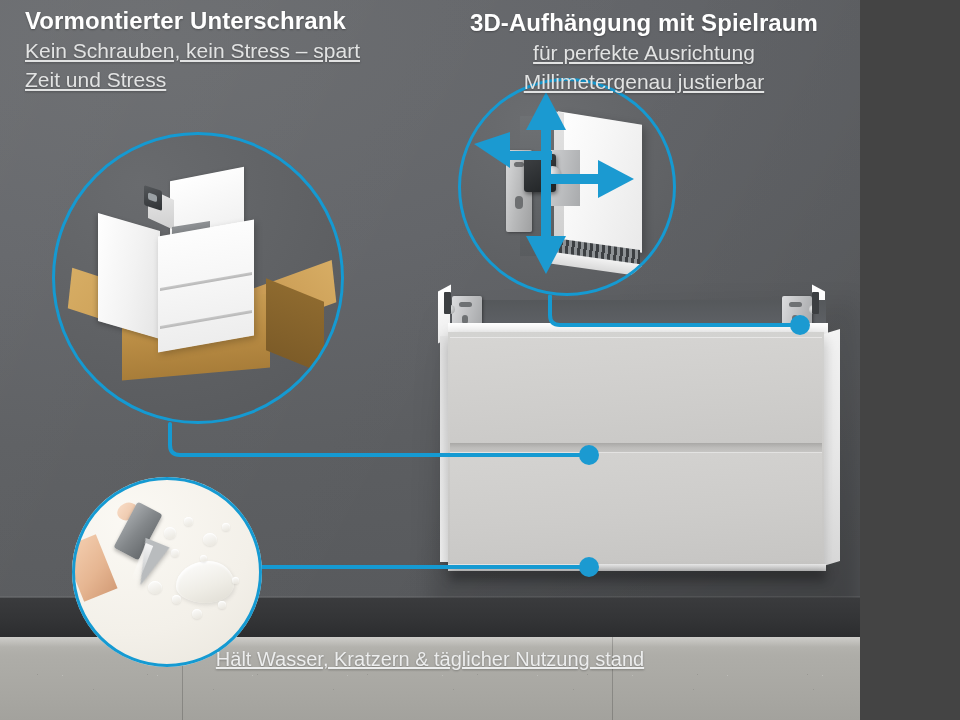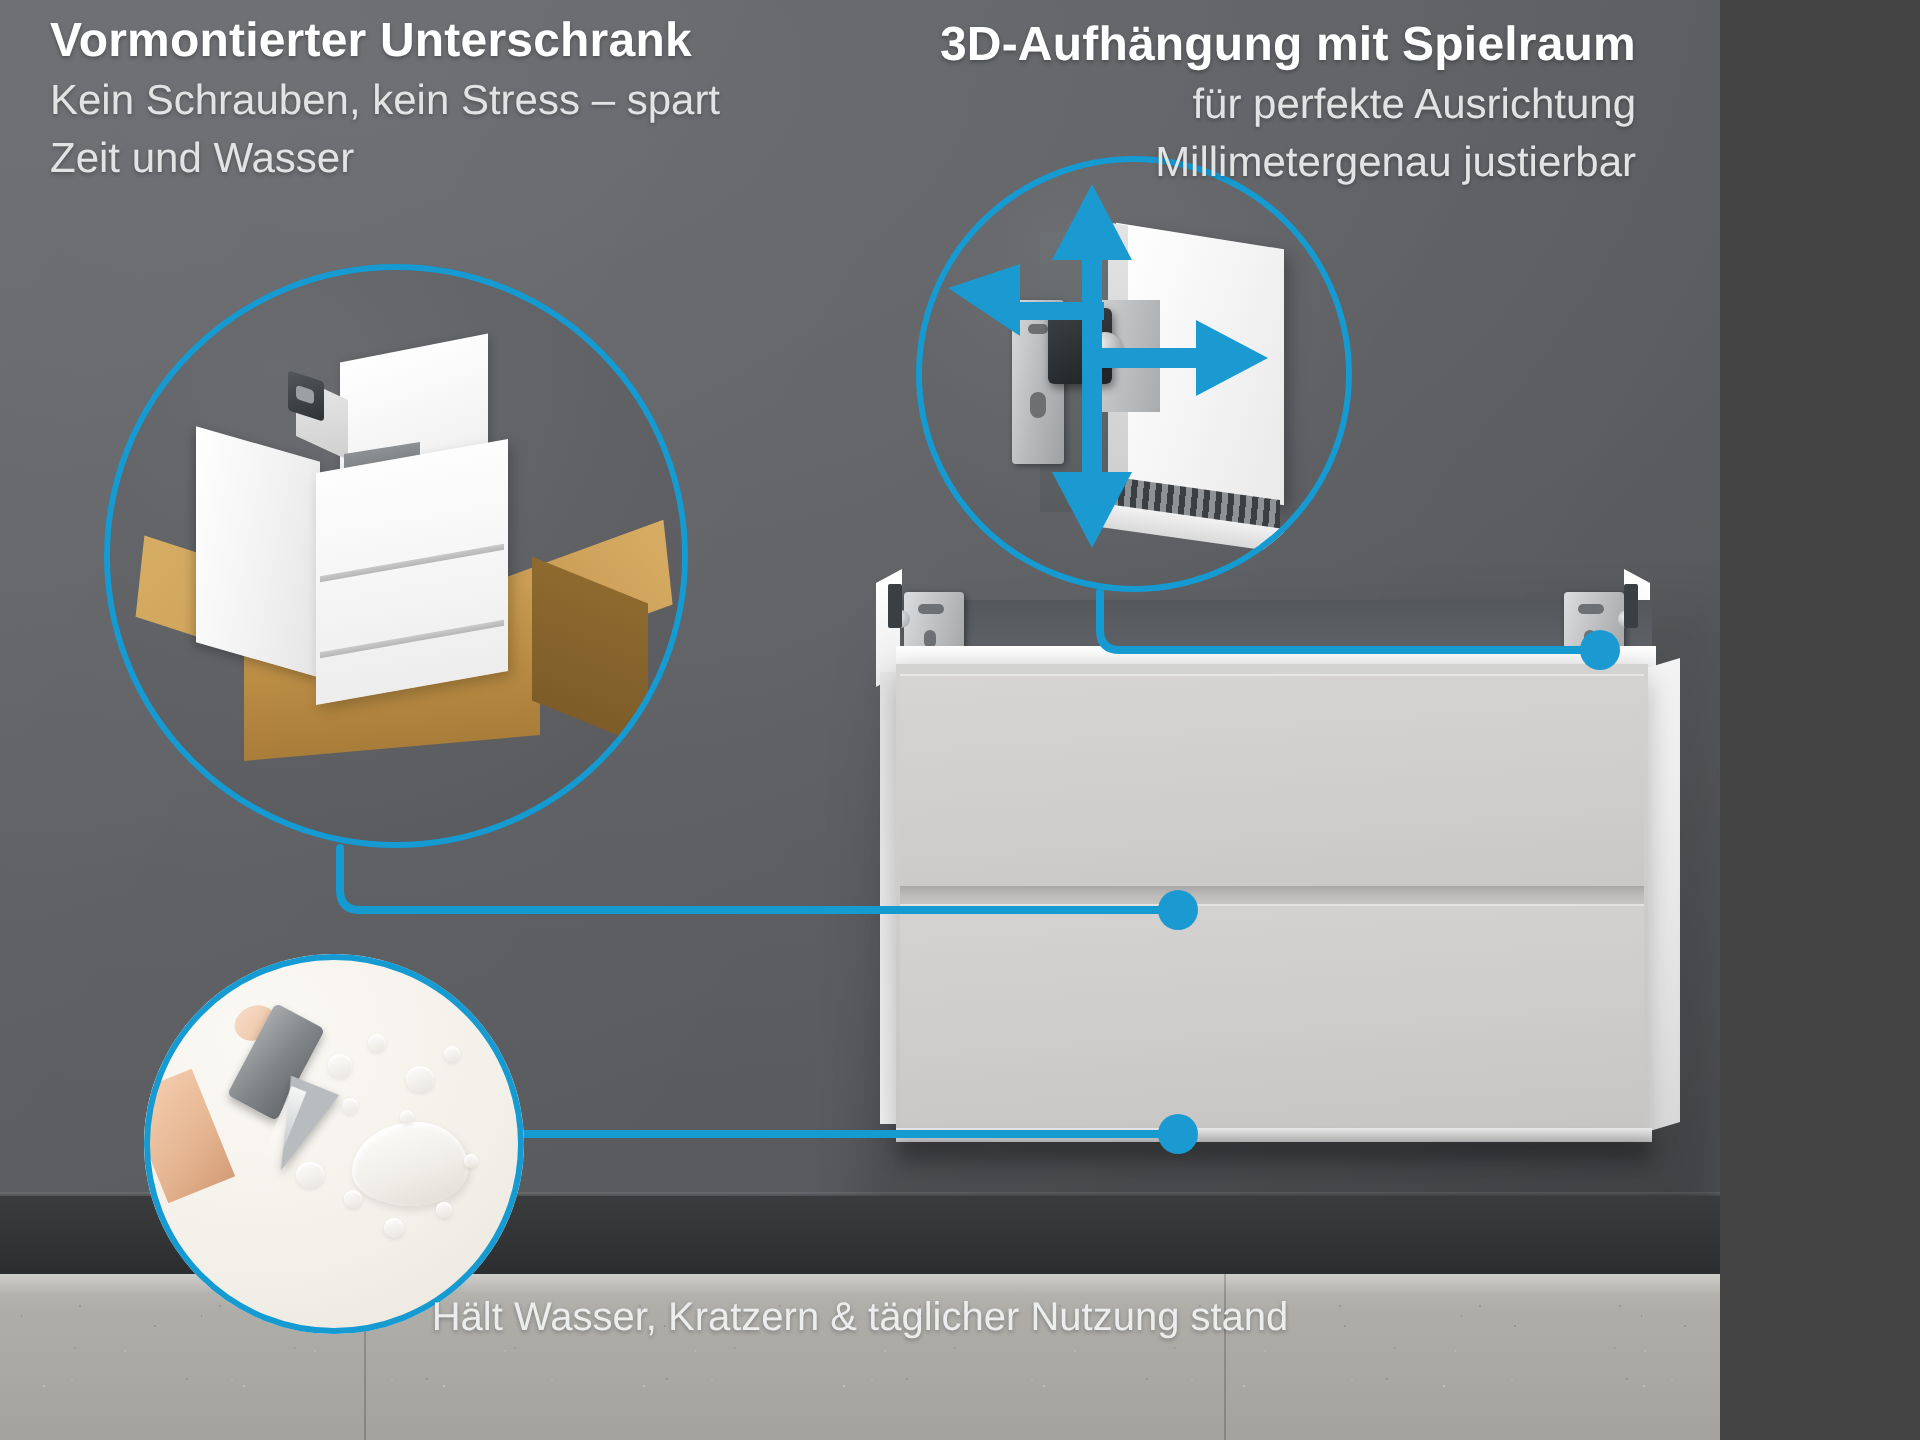--- a/index.html
+++ b/index.html
@@ -70,23 +70,24 @@
   
   .txtblock{position:absolute;}
   .t-title{
     font-size:24px;font-weight:bold;color:#ffffff;letter-spacing:.1px;
     line-height:30px;white-space:nowrap;
     text-shadow:0 1px 2px rgba(0,0,0,.30);
   }
   .t-sub{
     font-size:21px;color:#e2e3e3;line-height:29px;font-weight:normal;
     text-shadow:0 1px 2px rgba(0,0,0,.28);
+    text-decoration:underline;
   }
   #tl{left:25px;top:6px;text-align:left;}
-  #tr{right:42px;top:8px;text-align:right;}
+  #tr{right:42px;top:8px;text-align:center;}
   #tb{left:0;right:0;top:645px;text-align:center;}
   #tb .t-title{font-size:23px;}
   #tb .t-sub{font-size:20px;color:#eceded;}
 
   
   #links{position:absolute;left:0;top:0;width:960px;height:720px;pointer-events:none;}
 
   
   .bubble{
     position:absolute;border-radius:50%;overflow:hidden;
@@ -472,21 +473,21 @@
     <div class="nail"></div>
     <div class="blade-grip"></div>
     <div class="blade-tip"></div>
     <div class="blade-shine"></div>
   </div>
   <div class="bubble-ring" id="b3r"></div>
 
   <div class="txtblock" id="tl">
     <div class="t-title">Vormontierter Unterschrank</div>
     <div class="t-sub">Kein Schrauben, kein Stress – spart</div>
-    <div class="t-sub">Zeit und Wasser</div>
+    <div class="t-sub">Zeit und Stress</div>
   </div>
 
   <div class="txtblock" id="tr">
     <div class="t-title">3D-Aufhängung mit Spielraum</div>
     <div class="t-sub">für perfekte Ausrichtung</div>
     <div class="t-sub">Millimetergenau justierbar</div>
   </div>
 
   <div class="txtblock" id="tb">
     <div class="t-sub">Hält Wasser, Kratzern &amp; täglicher Nutzung stand</div>

